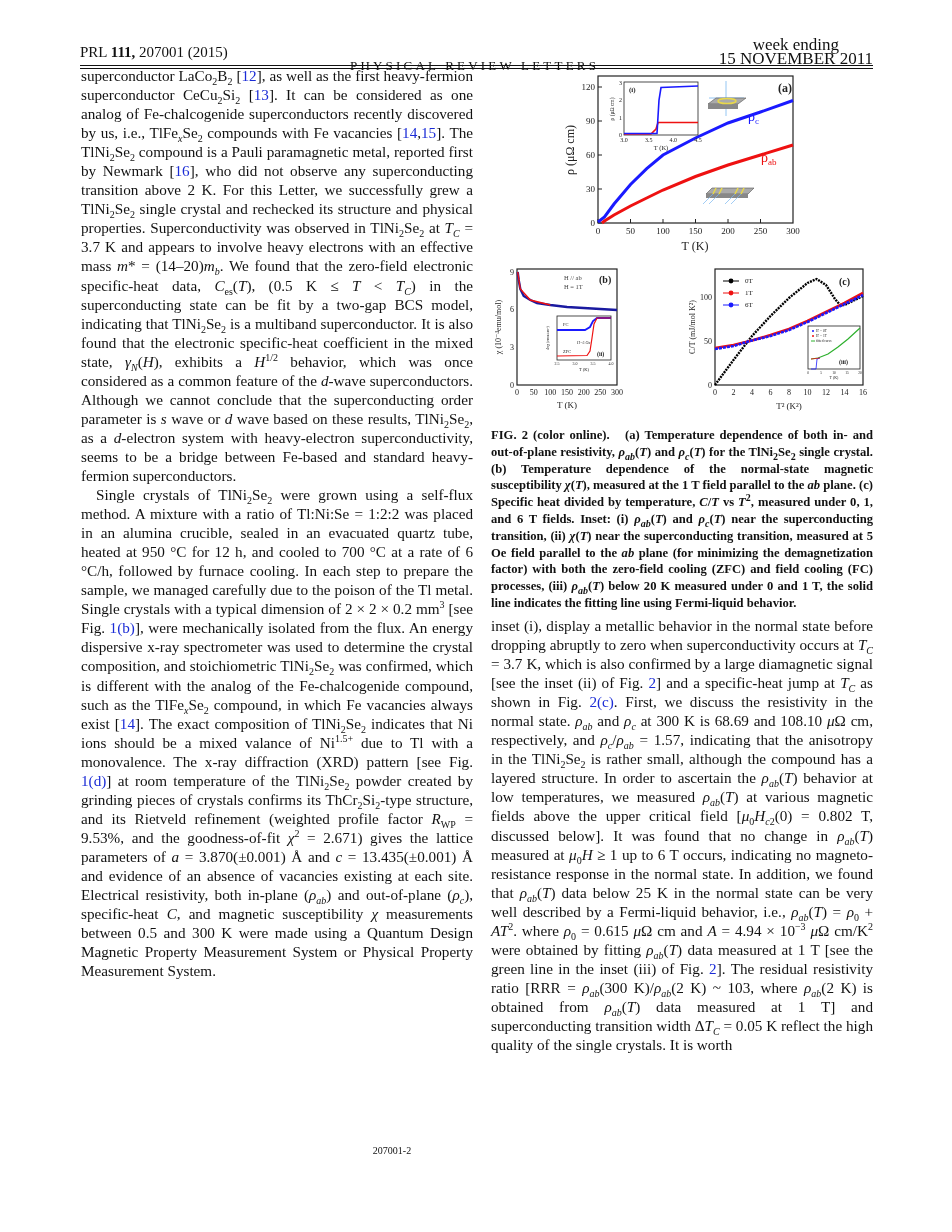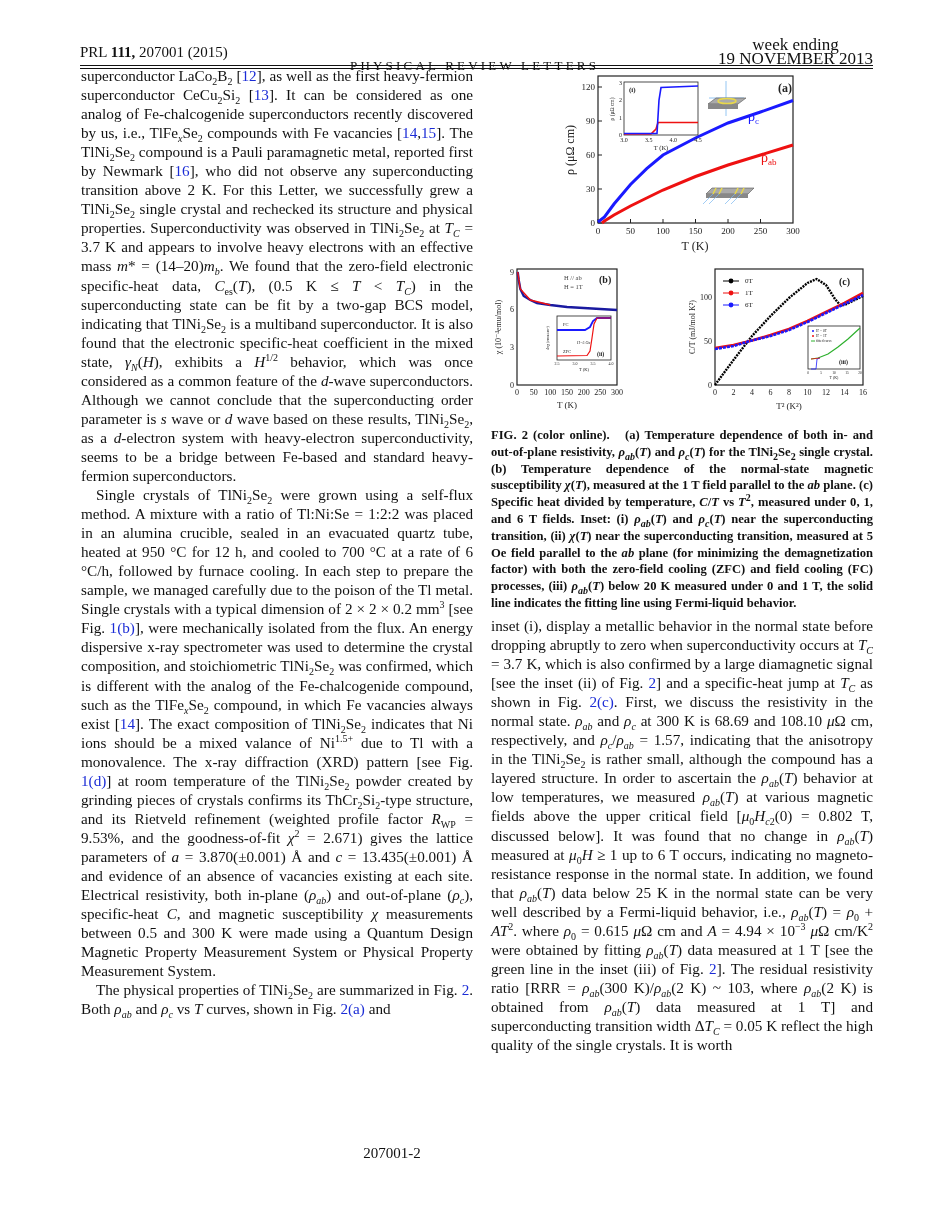--- a/index.html
+++ b/index.html
@@ -14,40 +14,39 @@
   .col p{margin:0;}
   .col p.ind{text-indent:15px;}
   .colL{left:81px;top:66px;width:392px;}
   .colR{left:491px;top:616px;width:382px;}
   sub,sup{font-size:10px;line-height:0;}
   .lnk{color:#1a2bd6;}
   i{font-style:italic;}
   .fig{position:absolute;left:491px;top:72px;width:382px;height:355px;}
   .caption{position:absolute;left:491px;top:427px;width:382px;font-size:12.6px;line-height:16.8px;text-align:justify;}
   .caption p{margin:0;font-weight:bold;}
-  .footer{position:absolute;top:1145px;left:0;width:784px;text-align:center;font-size:15px;}
+  .footer{position:absolute;top:1145px;left:0;width:784px;text-align:center;font-size:10px;}
   svg text{font-family:"Liberation Serif","DejaVu Serif",serif;}
 </style>
 </head>
 <body>
 
 <div class="hdr">
   <div class="left"><span>PRL</span> <b>111,</b> <span>207001 (2015)</span></div>
   <div class="center">PHYSICAL REVIEW LETTERS</div>
   <div class="right">
     <div>week ending</div>
-    <div>19 NOVEMBER 2013</div>
+    <div>15 NOVEMBER 2011</div>
   </div>
 </div>
 <div class="rule"></div>
 
 <div class="col colL">
   <p>superconductor LaCo<sub>2</sub>B<sub>2</sub> [<span class="lnk">12</span>], as well as the first heavy-fermion superconductor CeCu<sub>2</sub>Si<sub>2</sub> [<span class="lnk">13</span>]. It can be considered as one analog of Fe-chalcogenide superconductors recently discovered by us, i.e., TlFe<sub><i>x</i></sub>Se<sub>2</sub> compounds with Fe vacancies [<span class="lnk">14</span>,<span class="lnk">15</span>]. The TlNi<sub>2</sub>Se<sub>2</sub> compound is a Pauli paramagnetic metal, reported first by Newmark [<span class="lnk">16</span>], who did not observe any superconducting transition above 2 K. For this Letter, we successfully grew a TlNi<sub>2</sub>Se<sub>2</sub> single crystal and rechecked its structure and physical properties. Superconductivity was observed in TlNi<sub>2</sub>Se<sub>2</sub> at <i>T</i><sub><i>C</i></sub> = 3.7 K and appears to involve heavy electrons with an effective mass <i>m</i>* = (14–20)<i>m</i><sub><i>b</i></sub>. We found that the zero-field electronic specific-heat data, <i>C</i><sub>es</sub>(<i>T</i>), (0.5 K ≤ <i>T</i> &lt; <i>T</i><sub><i>C</i></sub>) in the superconducting state can be fit by a two-gap BCS model, indicating that TlNi<sub>2</sub>Se<sub>2</sub> is a multiband superconductor. It is also found that the electronic specific-heat coefficient in the mixed state, <i>γ</i><sub><i>N</i></sub>(<i>H</i>), exhibits a <i>H</i><sup>1/2</sup> behavior, which was once considered as a common feature of the <i>d</i>-wave superconductors. Although we cannot conclude that the superconducting order parameter is <i>s</i> wave or <i>d</i> wave based on these results, TlNi<sub>2</sub>Se<sub>2</sub>, as a <i>d</i>-electron system with heavy-electron superconductivity, seems to be a bridge between Fe-based and standard heavy-fermion superconductors.</p>
   <p class="ind">Single crystals of TlNi<sub>2</sub>Se<sub>2</sub> were grown using a self-flux method. A mixture with a ratio of Tl:Ni:Se = 1:2:2 was placed in an alumina crucible, sealed in an evacuated quartz tube, heated at 950 °C for 12 h, and cooled to 700 °C at a rate of 6 °C/h, followed by furnace cooling. In each step to prepare the sample, we managed carefully due to the poison of the Tl metal. Single crystals with a typical dimension of 2 × 2 × 0.2 mm<sup>3</sup> [see Fig. <span class="lnk">1(b)</span>], were mechanically isolated from the flux. An energy dispersive x-ray spectrometer was used to determine the crystal composition, and stoichiometric TlNi<sub>2</sub>Se<sub>2</sub> was confirmed, which is different with the analog of the Fe-chalcogenide compound, such as the TlFe<sub><i>x</i></sub>Se<sub>2</sub> compound, in which Fe vacancies always exist [<span class="lnk">14</span>]. The exact composition of TlNi<sub>2</sub>Se<sub>2</sub> indicates that Ni ions should be a mixed valance of Ni<sup>1.5+</sup> due to Tl with a monovalence. The x-ray diffraction (XRD) pattern [see Fig. <span class="lnk">1(d)</span>] at room temperature of the TlNi<sub>2</sub>Se<sub>2</sub> powder created by grinding pieces of crystals confirms its ThCr<sub>2</sub>Si<sub>2</sub>-type structure, and its Rietveld refinement (weighted profile factor <i>R</i><sub>WP</sub> = 9.53%, and the goodness-of-fit <i>χ</i><sup>2</sup> = 2.671) gives the lattice parameters of <i>a</i> = 3.870(±0.001) Å and <i>c</i> = 13.435(±0.001) Å and evidence of an absence of vacancies existing at each site. Electrical resistivity, both in-plane (<i>ρ</i><sub><i>ab</i></sub>) and out-of-plane (<i>ρ</i><sub><i>c</i></sub>), specific-heat <i>C</i>, and magnetic susceptibility <i>χ</i> measurements between 0.5 and 300 K were made using a Quantum Design Magnetic Property Measurement System or Physical Property Measurement System.</p>
-  <p class="ind">The physical properties of TlNi<sub>2</sub>Se<sub>2</sub> are summarized in Fig. <span class="lnk">2</span>. Both <i>ρ</i><sub><i>ab</i></sub> and <i>ρ</i><sub><i>c</i></sub> vs <i>T</i> curves, shown in Fig. <span class="lnk">2(a)</span> and</p>
 </div>
 
 <div class="fig">
   <svg width="382" height="355" viewBox="0 0 382 355">
 
     <g transform="translate(107,4)">
       <rect x="0" y="0" width="195" height="147" fill="#fff" stroke="#222" stroke-width="1.2"></rect>
 
       <g stroke="#222" stroke-width="1">
         <line x1="0" y1="147" x2="0" y2="143"></line>

